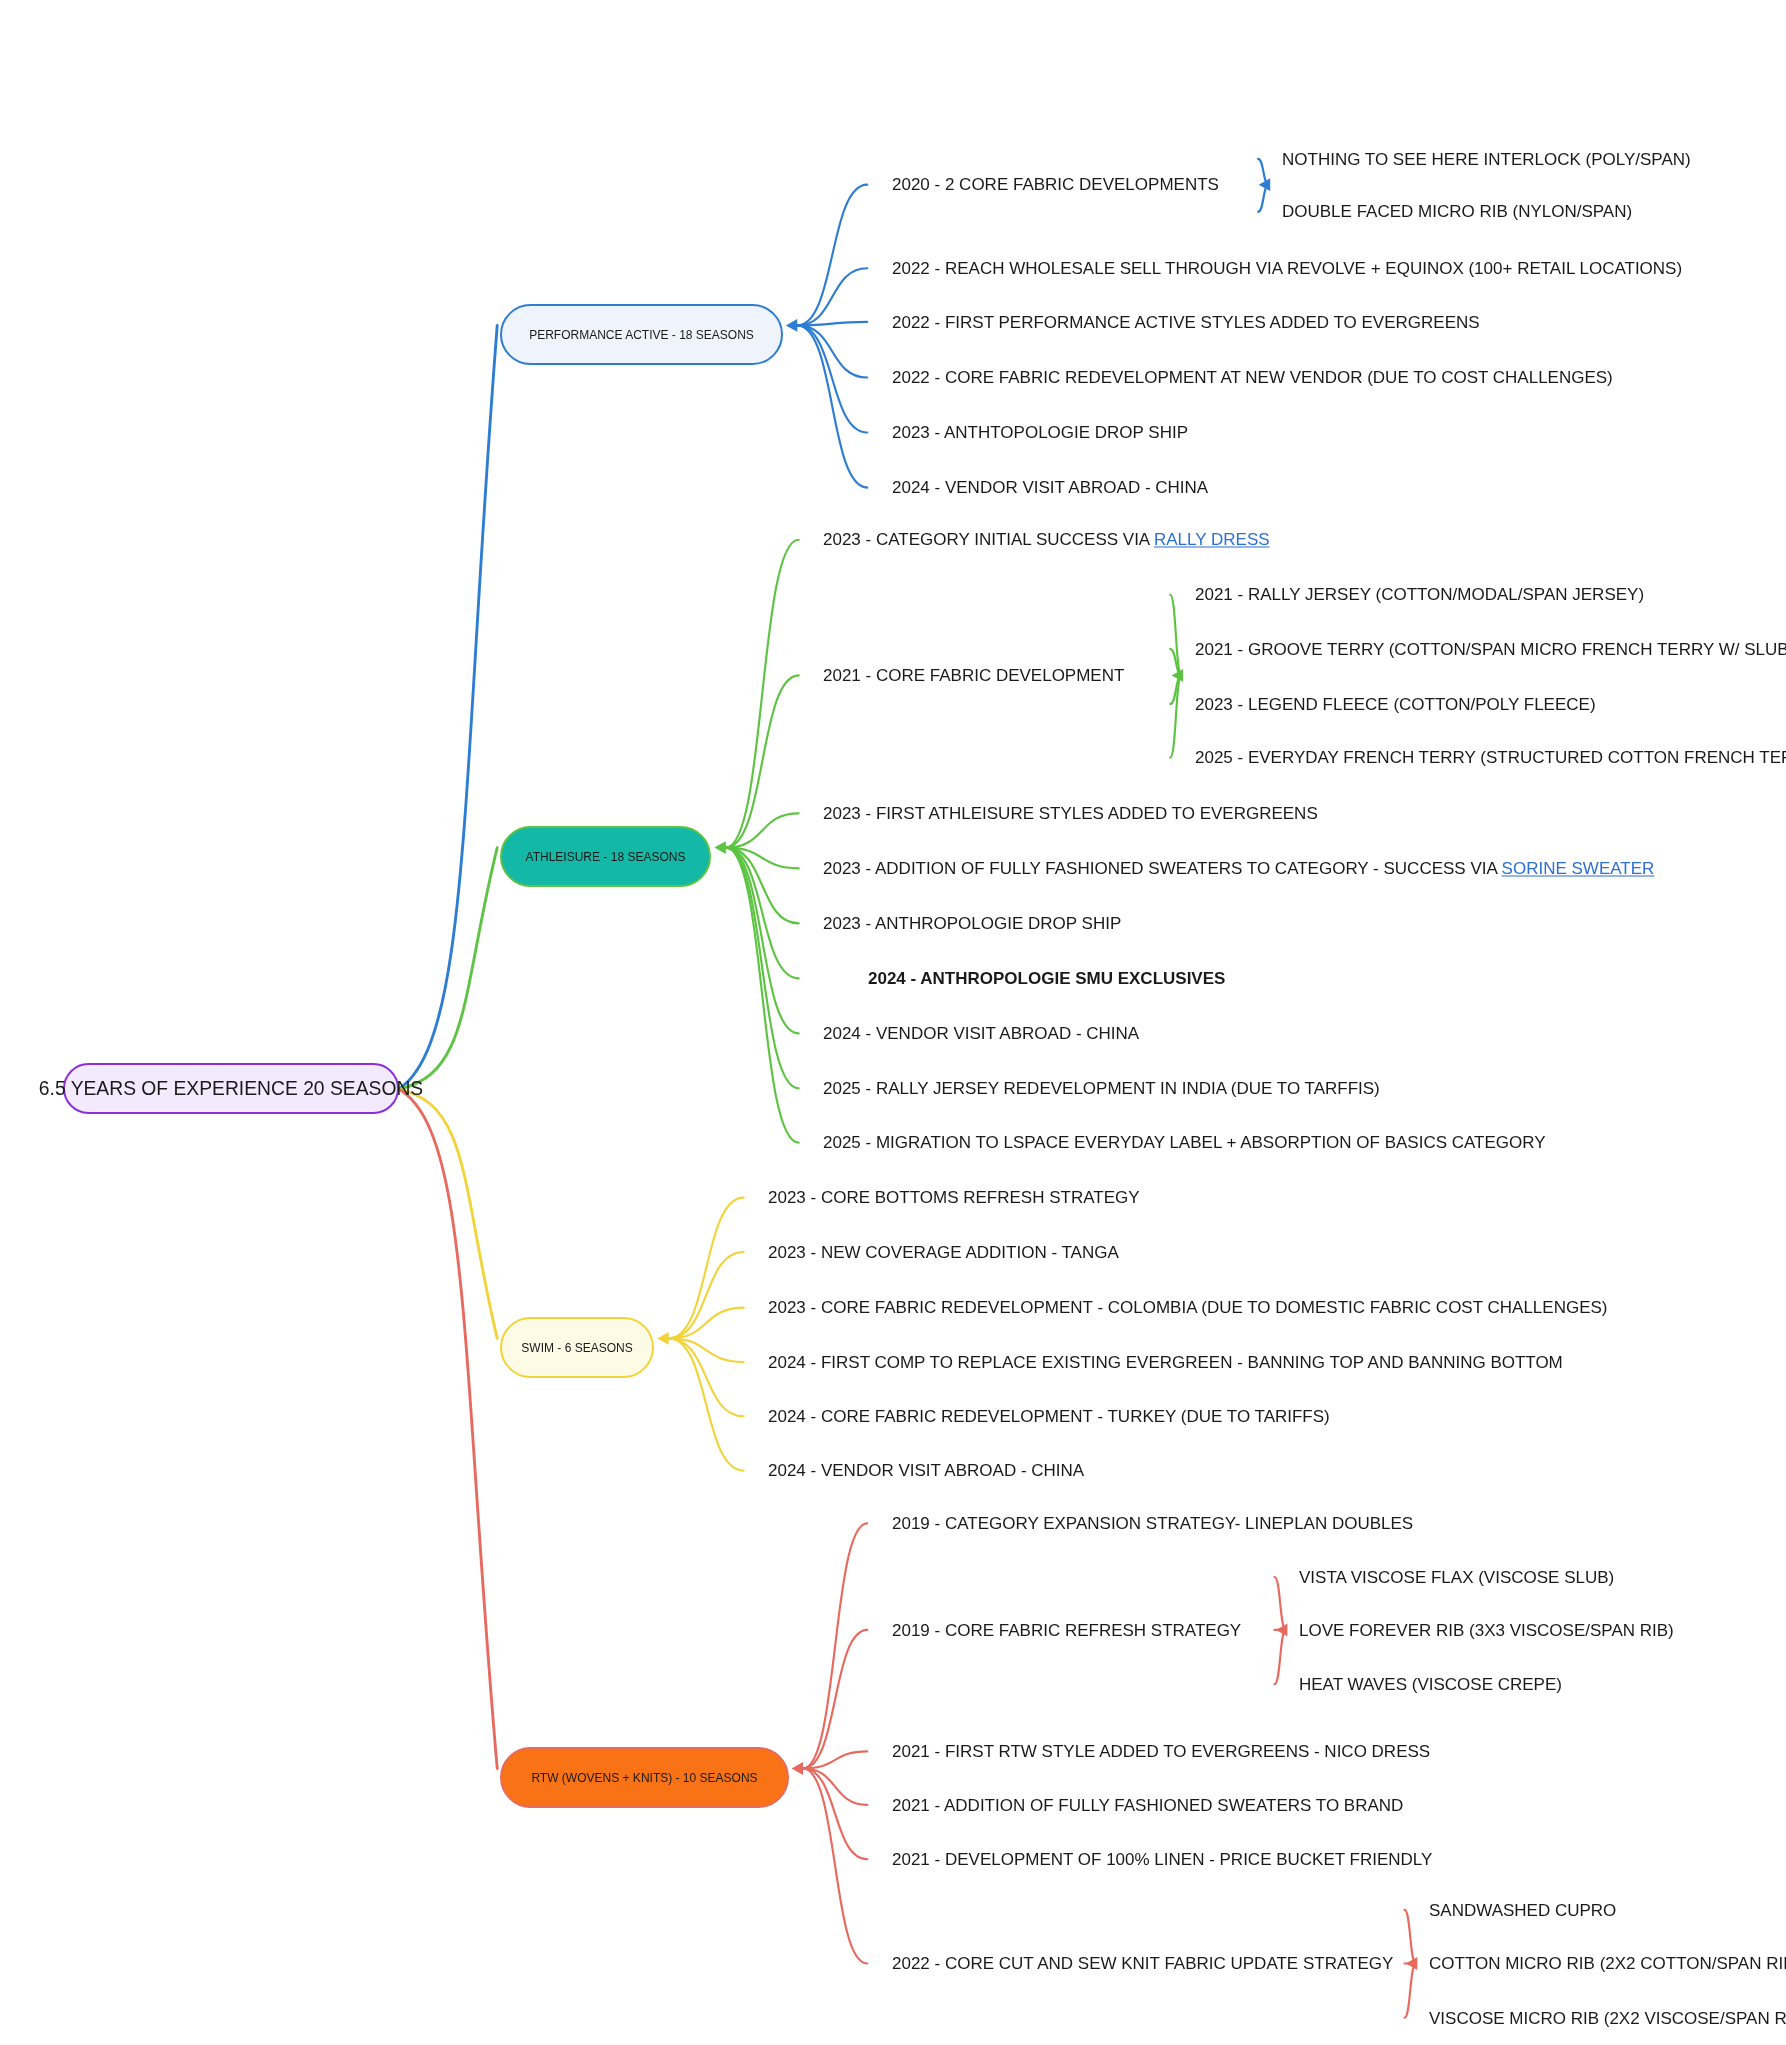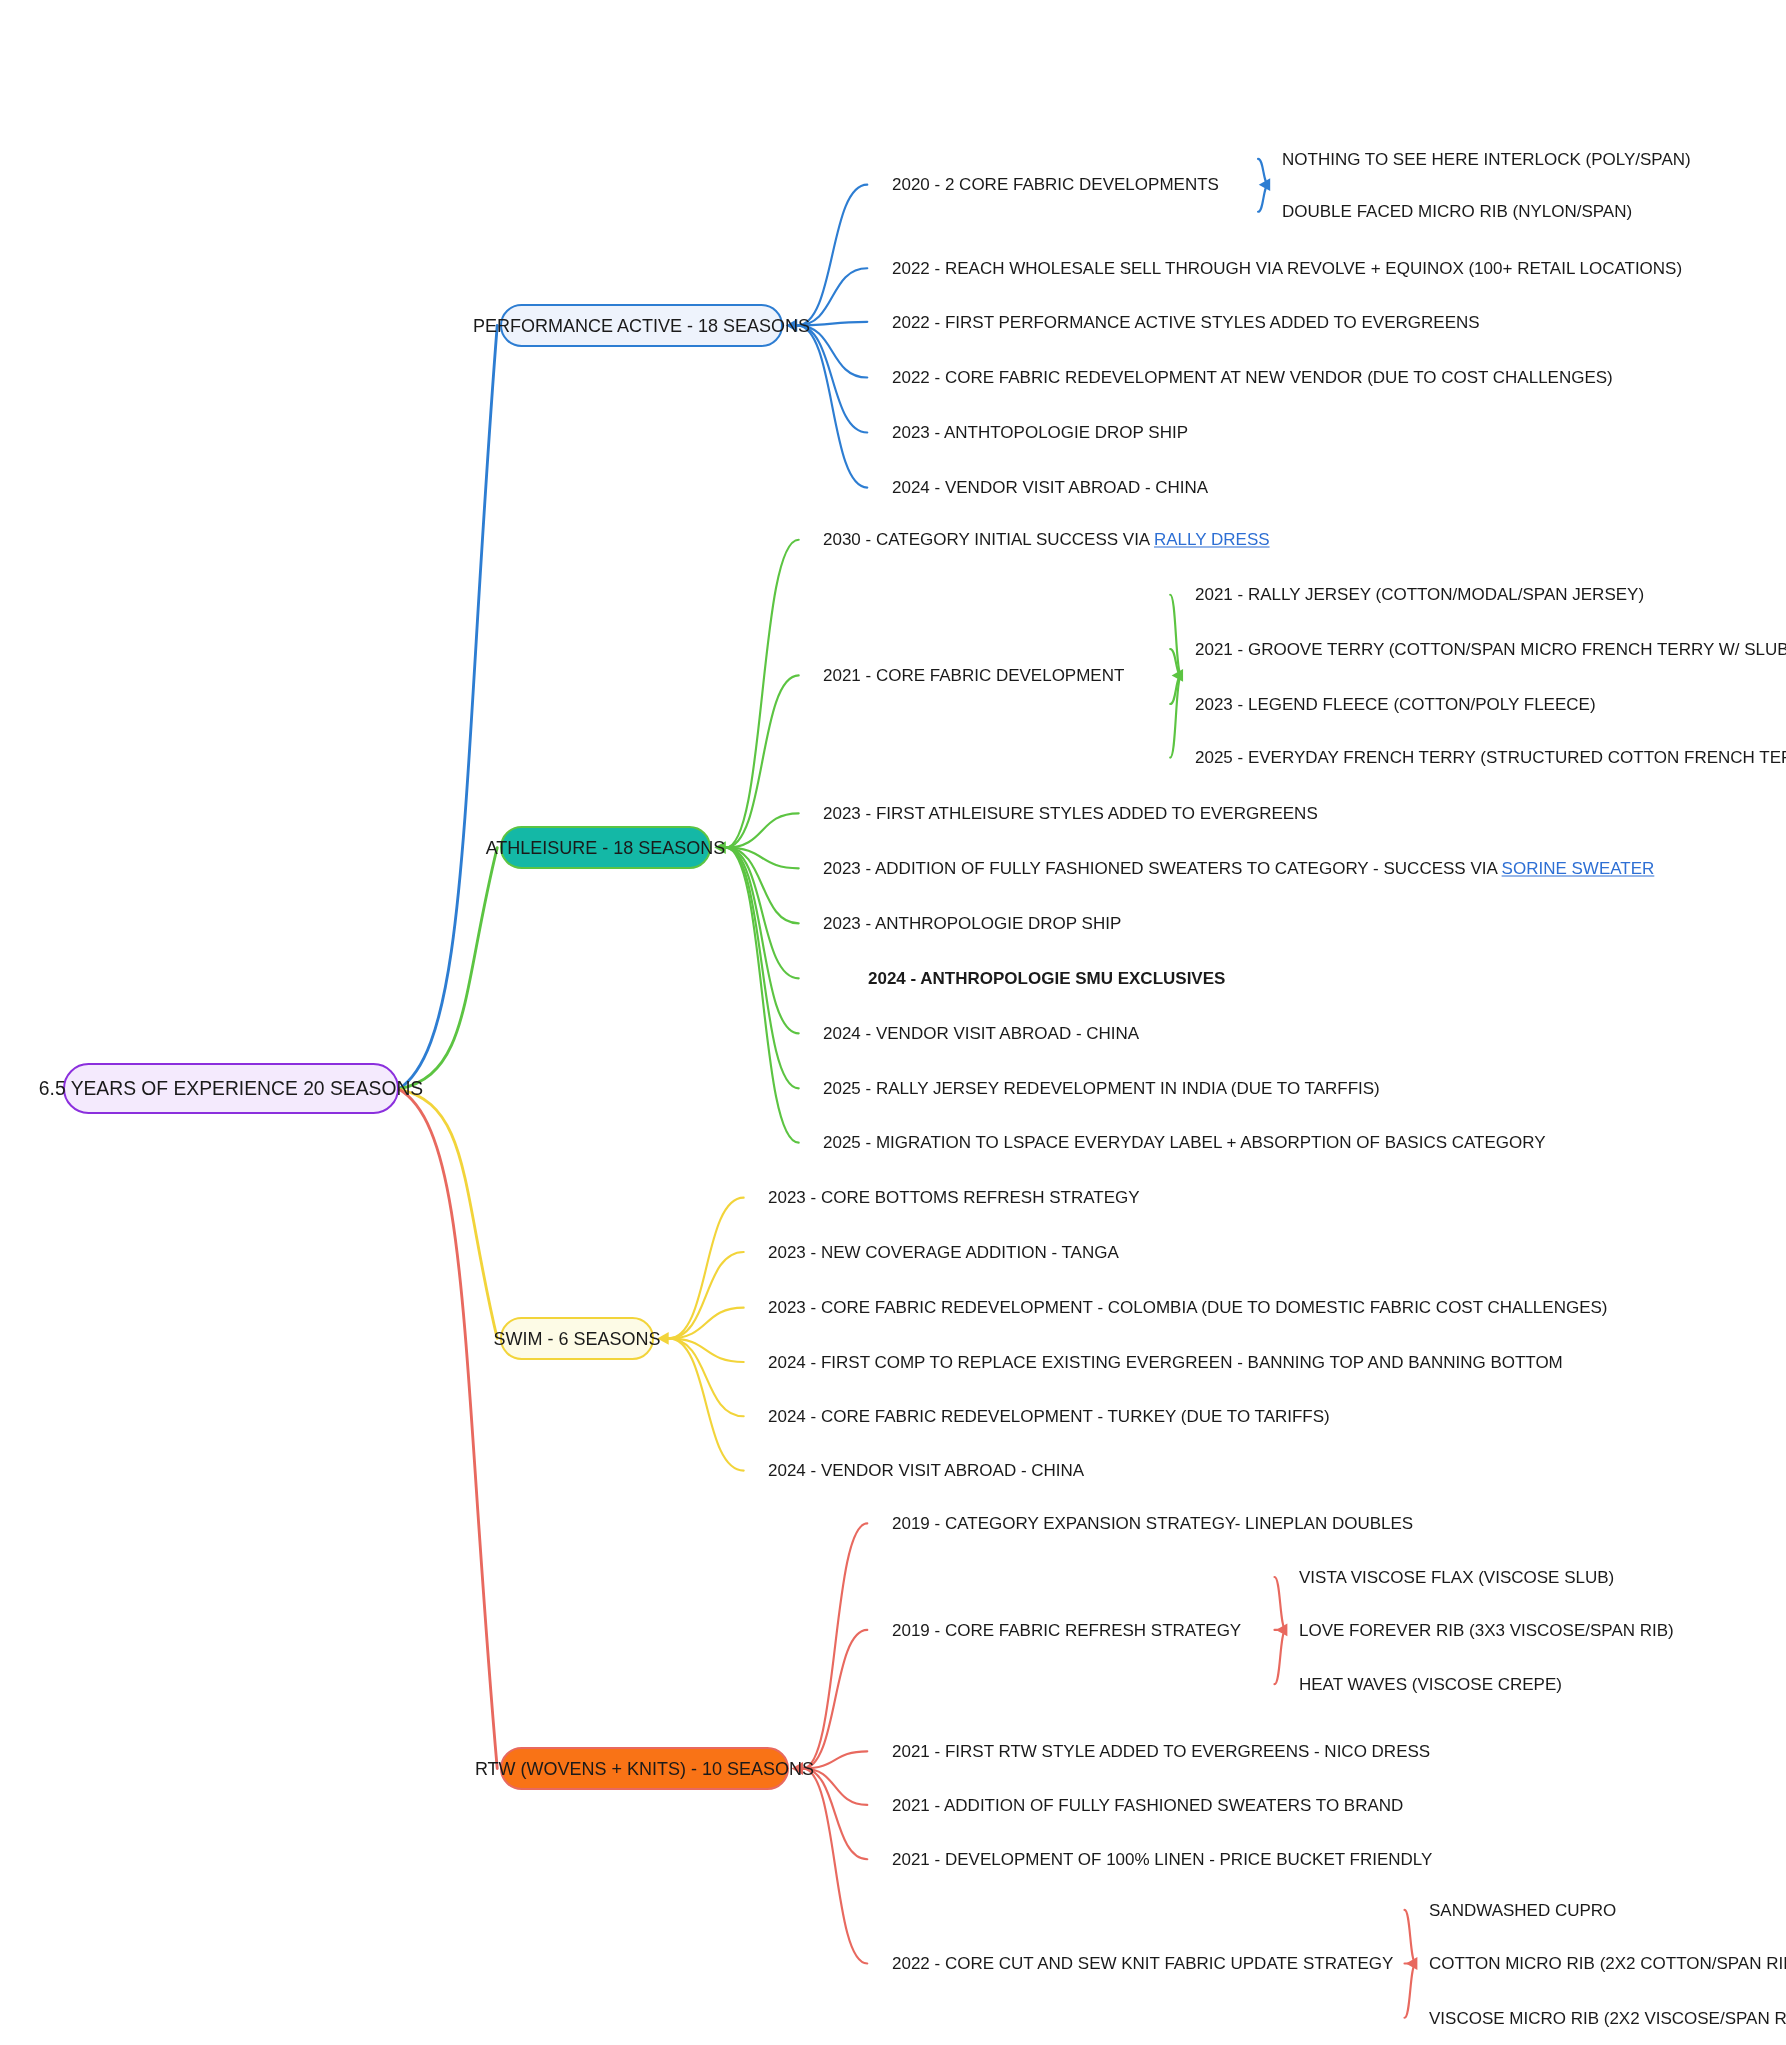--- a/index.html
+++ b/index.html
@@ -26,24 +26,24 @@
   }
 
   
   .node {
     position:absolute;
     display:flex;
     align-items:center;
     justify-content:center;
     border-radius:714px;
     white-space:nowrap;
-    font-size:18px;
+    font-size:12px;
     line-height:1;
     padding:0 18.6px;
-    height:43px;
+    height:61px;
   }
   .node.root {
     border:2.9px solid #8b2fdd;
     background:#f4eafd;
     font-size:19.3px;
     height:51px;
     border-radius:714px;
   }
   .node.cat-blue   { border:2.1px solid #2d7dd2; background:#eef3fc; }
   .node.cat-green  { border:2.1px solid #5cc442; background:#14b8a6; }
@@ -148,21 +148,21 @@
   <div class="leaf" style="left:892px; top:184px;">2020 - 2 CORE FABRIC DEVELOPMENTS</div>
   <div class="leaf" style="left:1282px; top:159px;">NOTHING TO SEE HERE INTERLOCK (POLY/SPAN)</div>
   <div class="leaf" style="left:1282px; top:211px;">DOUBLE FACED MICRO RIB (NYLON/SPAN)</div>
   <div class="leaf" style="left:892px; top:268px;">2022 - REACH WHOLESALE SELL THROUGH VIA REVOLVE + EQUINOX (100+ RETAIL LOCATIONS)</div>
   <div class="leaf" style="left:892px; top:322px;">2022 - FIRST PERFORMANCE ACTIVE STYLES ADDED TO EVERGREENS</div>
   <div class="leaf" style="left:892px; top:377px;">2022 - CORE FABRIC REDEVELOPMENT AT NEW VENDOR (DUE TO COST CHALLENGES)</div>
   <div class="leaf" style="left:892px; top:432px;">2023 - ANTHTOPOLOGIE DROP SHIP</div>
   <div class="leaf" style="left:892px; top:487px;">2024 - VENDOR VISIT ABROAD - CHINA</div>
 
   <div class="leaf" style="left:823px; top:539px;">
-    <span>2030 - CATEGORY INITIAL SUCCESS VIA </span><a class="lnk" href="#">RALLY DRESS</a>
+    <span>2023 - CATEGORY INITIAL SUCCESS VIA </span><a class="lnk" href="#">RALLY DRESS</a>
   </div>
 
   <div class="leaf" style="left:823px; top:675px;">2021 - CORE FABRIC DEVELOPMENT</div>
   <div class="leaf" style="left:1195px; top:594px;">2021 - RALLY JERSEY (COTTON/MODAL/SPAN JERSEY)</div>
   <div class="leaf" style="left:1195px; top:649px;">2021 - GROOVE TERRY (COTTON/SPAN MICRO FRENCH TERRY W/ SLUB)</div>
   <div class="leaf" style="left:1195px; top:704px;">2023 - LEGEND FLEECE (COTTON/POLY FLEECE)</div>
   <div class="leaf" style="left:1195px; top:757px;">2025 - EVERYDAY FRENCH TERRY (STRUCTURED COTTON FRENCH TERRY)</div>
 
   <div class="leaf" style="left:823px; top:813px;">2023 - FIRST ATHLEISURE STYLES ADDED TO EVERGREENS</div>
 

